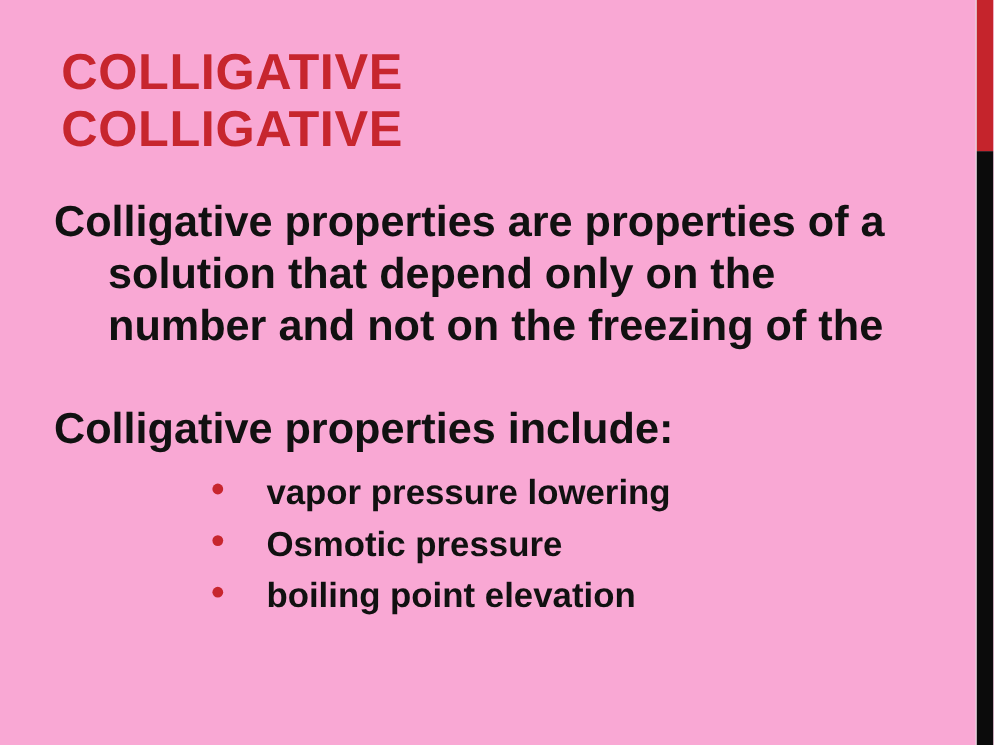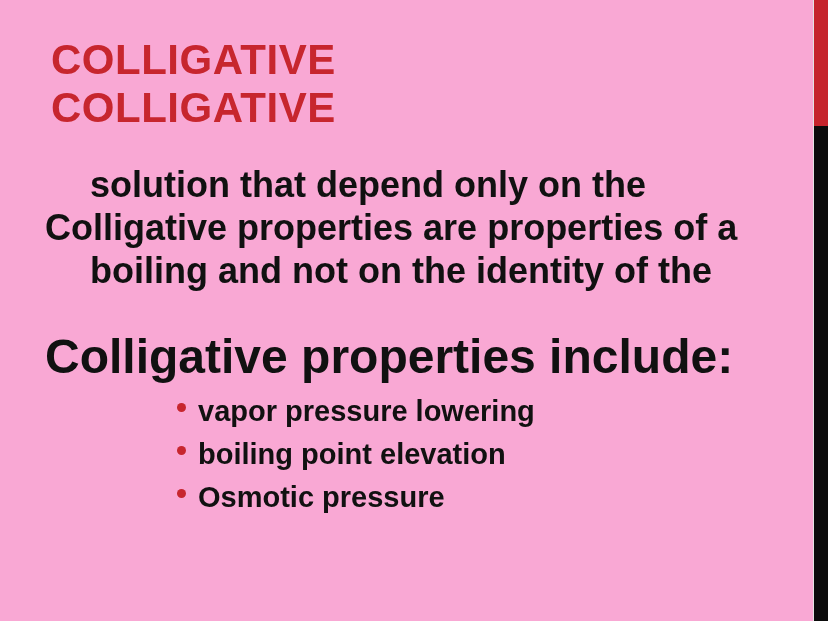--- a/index.html
+++ b/index.html
@@ -42,21 +42,21 @@
   }
   .pline { white-space: nowrap; }
   .pline.indent { padding-left: 45px; }
 
   
   .para2 {
     position: absolute;
     left: 45px;
     top: 335px;
     color: #111111;
-    font-size: 48px;
+    font-size: 36px;
     line-height: 43px;
     white-space: nowrap;
   }
 
   
   .bullets {
     position: absolute;
     left: 177px;
     top: 390px;
     margin: 0;
@@ -70,21 +70,21 @@
   }
   .dot {
     width: 9px;
     height: 9px;
     margin-top: 13px;
     border-radius: 50%;
     background: #C7262E;
     flex: 0 0 auto;
   }
   .btext {
-    margin-left: 12px;
+    margin-left: 36px;
     color: #111111;
     font-size: 29px;
     line-height: 43px;
     white-space: nowrap;
   }
 
   
   .edge-line {
     position: absolute;
     right: 14px;
@@ -114,39 +114,39 @@
 <body>
 
 <div class="slide">
 
   <h1 class="title">
     <span class="title-line">COLLIGATIVE</span>
     <span class="title-line">COLLIGATIVE</span>
   </h1>
 
   <div class="para1">
+    <div class="pline first">Colligative properties are properties of a</div>
     <div class="pline indent">solution that depend only on the</div>
-    <div class="pline first">Colligative properties are properties of a</div>
-    <div class="pline indent">boiling and not on the identity of the</div>
+    <div class="pline indent">number and not on the freezing of the</div>
   </div>
 
   <div class="para2">Colligative properties include:</div>
 
   <ul class="bullets">
     <li class="bullet-row">
       <span class="dot"></span>
       <span class="btext">vapor pressure lowering</span>
     </li>
     <li class="bullet-row">
       <span class="dot"></span>
-      <span class="btext">boiling point elevation</span>
+      <span class="btext">Osmotic pressure</span>
     </li>
     <li class="bullet-row">
       <span class="dot"></span>
-      <span class="btext">Osmotic pressure</span>
+      <span class="btext">boiling point elevation</span>
     </li>
   </ul>
 
   <div class="edge-line"></div>
   <div class="edge-red"></div>
   <div class="edge-black"></div>
 
 </div>
 
 </body></html>

